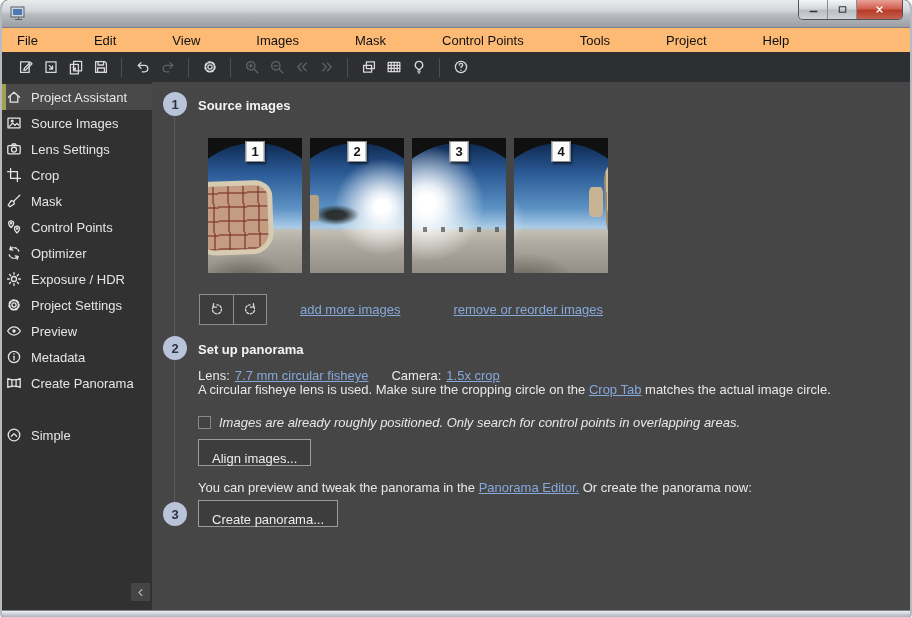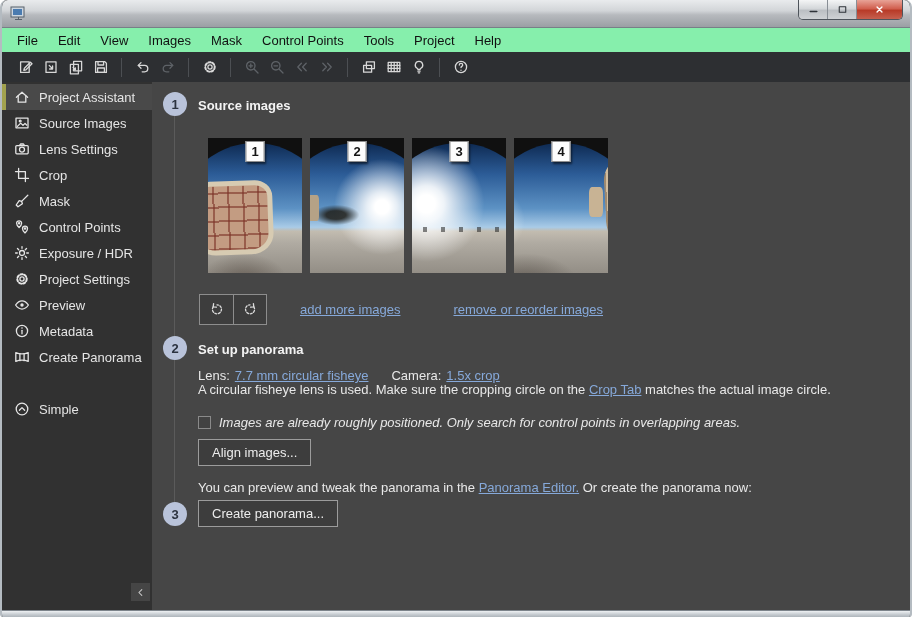--- a/index.html
+++ b/index.html
@@ -18,36 +18,36 @@
   .win-controls { position: absolute; top: 0; right: 7px; display: flex;
                   border: 1px solid #4e545b; border-top: none; border-radius: 0 0 5px 5px; overflow: hidden; height: 20px; }
   .winbtn { width: 29px; height: 19px; display: flex; align-items: center; justify-content: center;
             background: linear-gradient(180deg,#f4f5f6 0%,#d4d7da 45%,#bbbfc3 55%,#cfd2d5 100%);
             color: #2e3338; border-right: 1px solid #888e95; cursor: default; }
   .winbtn.close { width: 45px; border-right: none; color: #fff;
             background: linear-gradient(180deg,#e8a397 0%,#d1604f 45%,#b83b28 55%,#c6604f 100%); }
   .winbtn svg { width: 13px; height: 13px; }
 
   
-  .menubar { height: 24px; background: #86efac; display: flex; align-items: center;
-             padding-left: 5px; font-size: 13px; color: #111; }
+  .menubar { height: 24px; background: #fdba74; display: flex; align-items: center;
+             padding-left: 5px; font-size: 13px; color: #111; gap: 36px; }
   .menu-item { padding: 3px 10px; cursor: default; }
 
   
   .toolbar { height: 30px; background: #2d2f32; display: flex; align-items: center;
              padding-left: 11px; color: #d8d8d8; }
   .tb-btn { width: 25px; height: 25px; display: flex; align-items: center; justify-content: center; cursor: default; }
   .tb-btn.disabled { color: #5e6267; }
   .tb-sep { width: 1px; height: 19px; background: #4c4f53; margin: 0 8px; }
 
   
   .main { display: flex; height: 528px; }
   .sidebar { width: 150px; background: #313131; position: relative; padding-top: 2px;
              font-size: 13px; color: #e5e5e5; flex: 0 0 auto; }
-  .side-item { height: 26px; display: flex; align-items: center; gap: 9px; padding-left: 11px;
+  .side-item { height: 26px; display: flex; align-items: center; gap: 9px; padding-left: 3px;
                position: relative; cursor: default; white-space: nowrap; }
   .side-item .ic { width: 17px; height: 17px; display: flex; align-items: center; justify-content: center; flex: 0 0 auto; }
   .side-item.selected { background: #494949; }
   .side-item.selected::before { content: ""; position: absolute; left: 0; top: 0; bottom: 0;
                width: 4px; background: #a2a24e; }
   .side-item.simple { margin-top: 26px; }
   .collapse-btn { position: absolute; right: 2px; bottom: 9px; width: 19px; height: 18px;
                   background: #454545; color: #c9c9c9; display: flex; align-items: center;
                   justify-content: center; cursor: default; }
 
@@ -106,21 +106,21 @@
   .link { color: #86a9da; text-decoration: underline; cursor: pointer; }
   .controls-row .link { margin-right: 43px; }
   .row { position: absolute; left: 46px; white-space: nowrap; }
   #lens-row { top: 286px; }
   #lens-row .sp { display: inline-block; width: 23px; }
   #lens-row .lbl { margin-right: 5px; }
   #note-row { top: 300px; text-align: center; }
   #check-row { top: 333px; display: flex; align-items: center; gap: 8px; font-style: italic; }
   .checkbox { width: 13px; height: 13px; background: #424242; border: 1px solid #8a8a8a; flex: 0 0 auto; cursor: pointer; }
   .btn { position: absolute; background: #3d3d3d; border: 1px solid #9c9c9c; color: #ededed;
-         font-family: "Liberation Sans", sans-serif; font-size: 13px; padding: 5px 13px; height: 27px; cursor: default; }
+         font-family: "Liberation Sans", sans-serif; font-size: 13px; padding: 11px 13px; height: 27px; cursor: default; }
   #align-btn { left: 46px; top: 357px; }
   #preview-row { top: 398px; }
   #create-btn { left: 46px; top: 418px; }
 
   .frame-bottom { position: absolute; left: 0; right: 0; bottom: 0; height: 7px;
                   background: linear-gradient(180deg,#eef1f3 0%,#c4cacf 60%,#aeb5bb 100%);
                   border-top: 1px solid #7d848b; }
   svg { display: block; }
 </style>
 </head>
@@ -321,20 +321,31 @@
                 <circle cx="5.1" cy="4.2" r=".6"></circle>
                 <path d="M11 7.2a2.5 2.5 0 0 1 2.5 2.5c0 1.9-2.5 4.2-2.5 4.2S8.5 11.6 8.5 9.7A2.5 2.5 0 0 1 11 7.2z"></path>
                 <circle cx="11" cy="9.6" r=".6"></circle>
               </svg>
             </span>
             <span>Control Points</span>
           </div>
           <div class="side-item">
             <span class="ic">
               <svg viewBox="0 0 16 16" width="16" height="16" fill="none" stroke="currentColor" stroke-width="1.3" stroke-linecap="round" stroke-linejoin="round">
+                <path d="M12.8 6.2A5.2 5.2 0 0 0 4.1 4.3" stroke-dasharray="2 1.5"></path>
+                <path d="M4.8 1.7 4 4.5l2.8.7"></path>
+                <path d="M3.2 9.8a5.2 5.2 0 0 0 8.7 1.9" stroke-dasharray="2 1.5"></path>
+                <path d="m11.2 14.3.8-2.8-2.8-.7"></path>
+              </svg>
+            </span>
+            <span>Optimizer</span>
+          </div>
+          <div class="side-item">
+            <span class="ic">
+              <svg viewBox="0 0 16 16" width="16" height="16" fill="none" stroke="currentColor" stroke-width="1.3" stroke-linecap="round" stroke-linejoin="round">
                 <circle cx="8" cy="8" r="2.5"></circle>
                 <path d="M8 1.6v1.7M8 12.7v1.7M1.6 8h1.7M12.7 8h1.7M3.5 3.5l1.2 1.2M11.3 11.3l1.2 1.2M12.5 3.5l-1.2 1.2M4.7 11.3l-1.2 1.2"></path>
               </svg>
             </span>
             <span>Exposure / HDR</span>
           </div>
           <div class="side-item">
             <span class="ic">
               <svg viewBox="0 0 16 16" width="16" height="16" fill="none" stroke="currentColor" stroke-width="1.3" stroke-linecap="round" stroke-linejoin="round">
                 <circle cx="8" cy="8" r="2.1"></circle>

